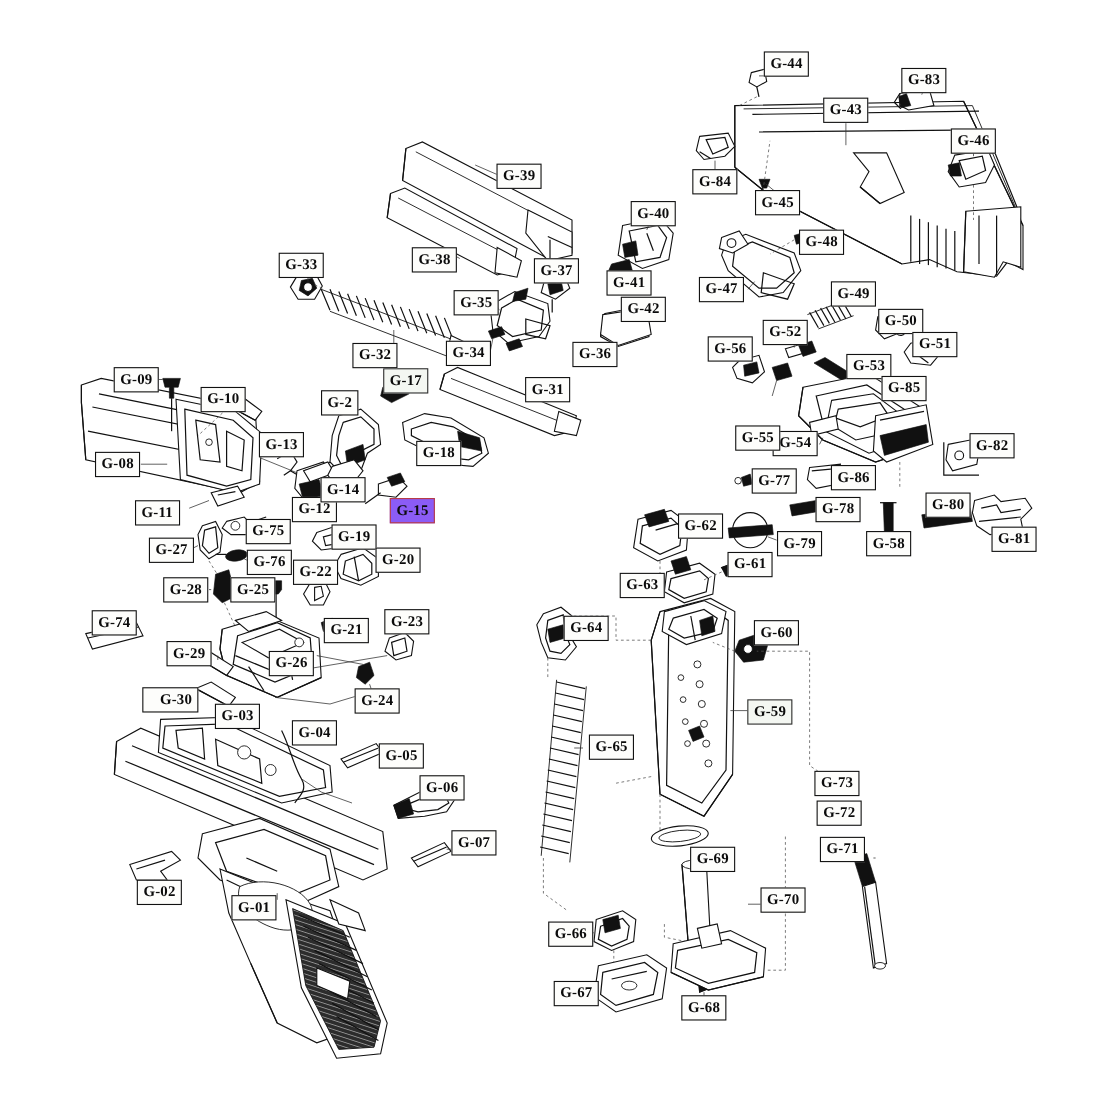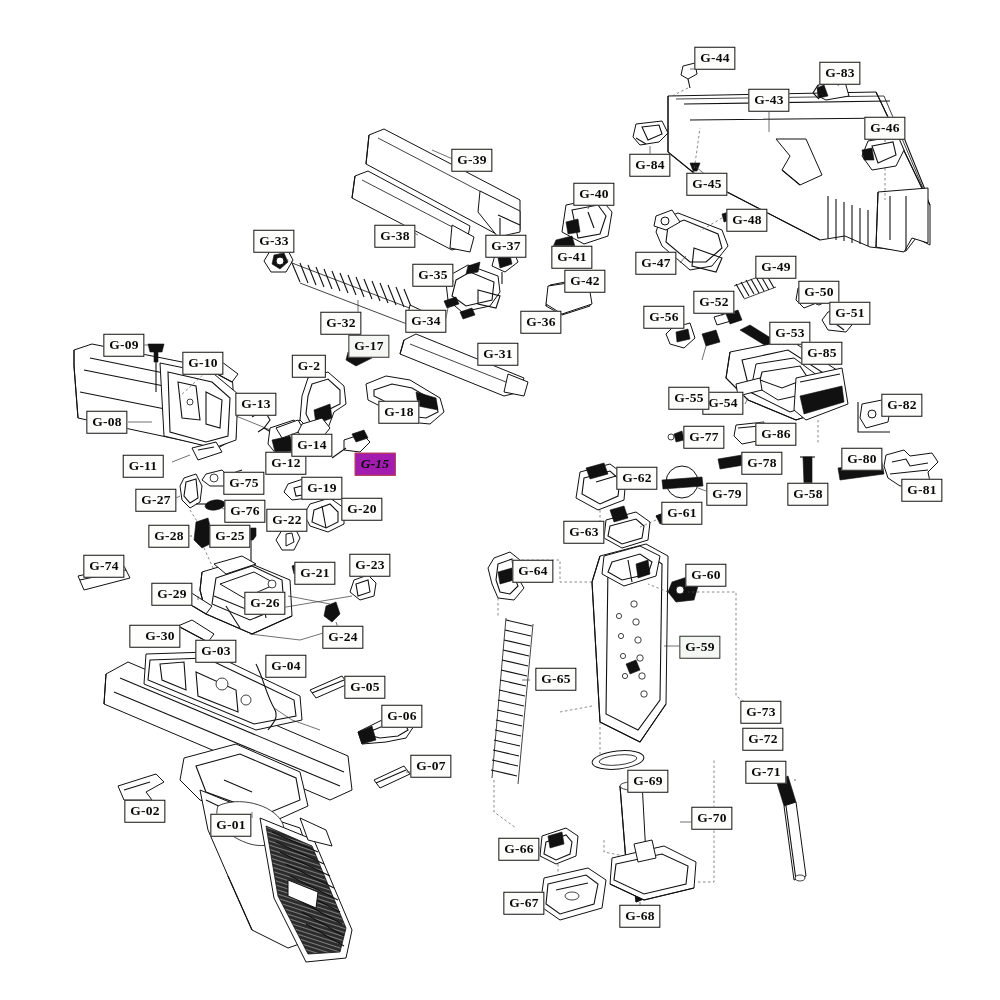--- a/index.html
+++ b/index.html
@@ -32,21 +32,21 @@
     font-size: 13.5px;
     font-weight: 700;
     line-height: 1;
     letter-spacing: 0.2px;
     padding: 3px 5px 4px 5px;
     white-space: nowrap;
     text-align: center;
     transform: translate(-50%, -50%);
     z-index: 40;
   }
-  .part-label.tint-red   { border-color: #b83c46; background: #a21caf; font-style: italic; }
+  .part-label.tint-red   { border-color: #b83c46; background: #8b5cf6; }
   .part-label.tint-green { border-color: #2e2e2e; background: #f4f7f2; }
 </style>
 </head>
 <body>
 
 <div id="canvas">
 
   <svg id="artwork" viewBox="0 0 1000 1000" xmlns="http://www.w3.org/2000/svg">
     <defs>
       <style>

